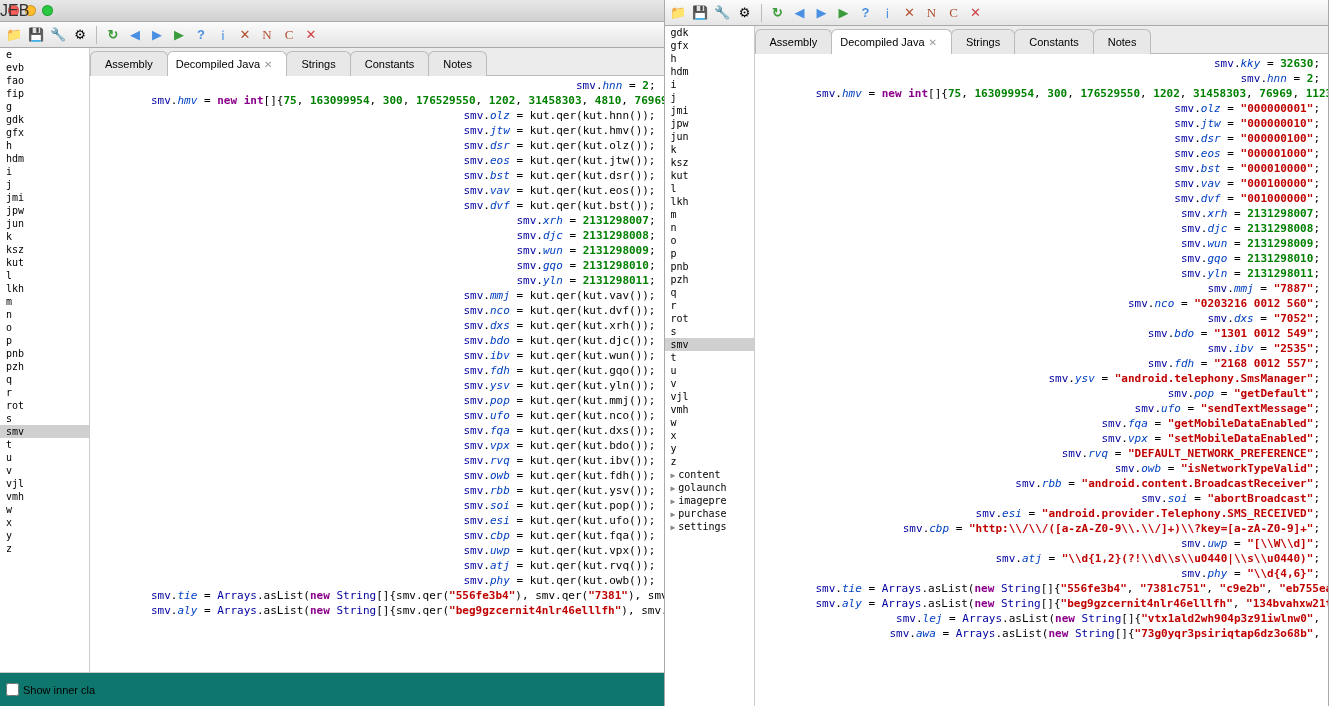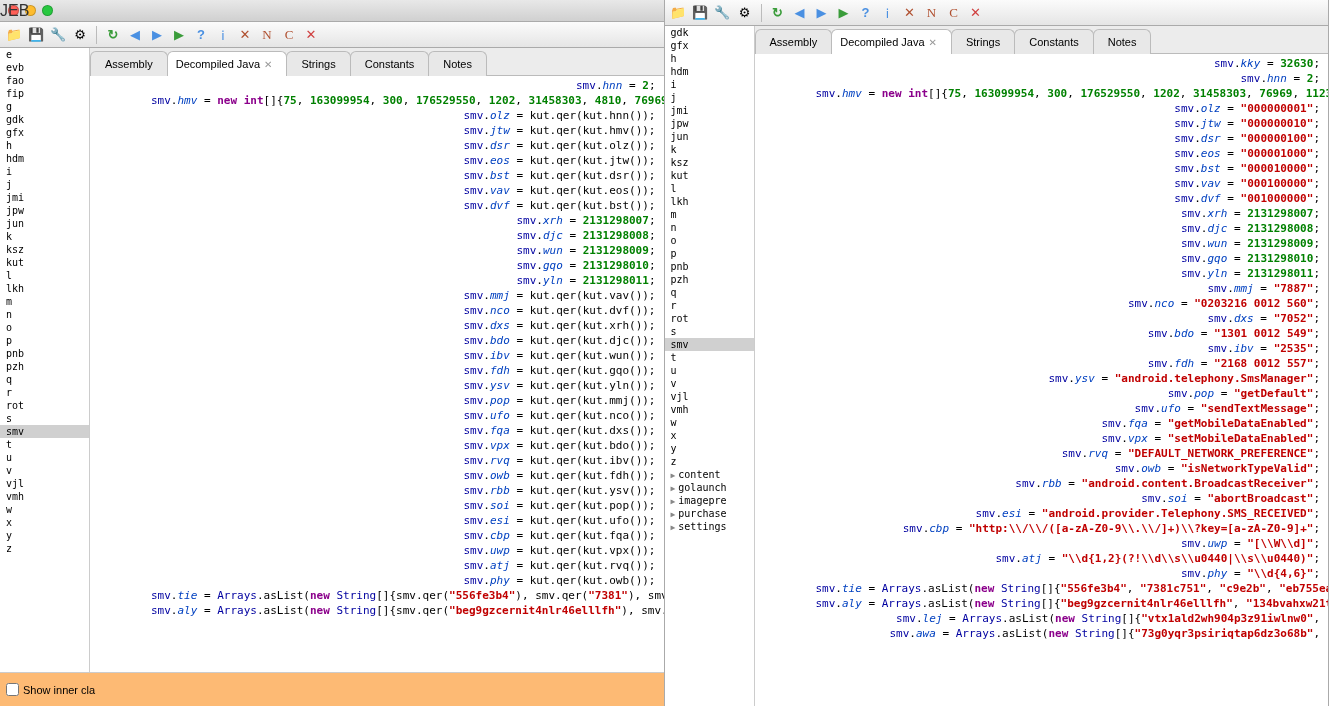--- a/index.html
+++ b/index.html
@@ -17,21 +17,21 @@
 .sidebar { width: 90px; background: #fff; border-right: 1px solid #ccc; overflow-y: auto; font-family: Menlo, monospace; font-size: 10px; }
 .sidebar div { padding: 1px 6px; cursor: default; white-space: nowrap; overflow: hidden; text-overflow: ellipsis; }
 .sidebar div.sel { background: #d0d0d0; }
 .sidebar div.tri::before { content: "▶"; font-size: 8px; color: #888; margin-right: 3px; }
 .editor { flex: 1; display: flex; flex-direction: column; background: #fff; min-width: 0; text-align: right; }
 .tabs { height: 28px; display: flex; align-items: flex-end; background: #ececec; border-bottom: 1px solid #bbb; }
 .tab { padding: 6px 14px; font-size: 11px; border: 1px solid #bbb; border-bottom: none; background: #e8e8e8; border-radius: 6px 6px 0 0; margin-right: -1px; position: relative; top: 1px; cursor: pointer; white-space: nowrap; }
 .tab.active { background: #fff; padding-left: 8px; }
 .tab .x { margin-left: 4px; color: #999; font-size: 10px; }
 .code { flex: 1; overflow: auto; font-family: Menlo, Consolas, monospace; font-size: 11px; line-height: 15px; padding: 2px 8px; white-space: pre; }
-.footer { height: 34px; background: #fdba74; border-top: 1px solid #ccc; display: flex; align-items: center; padding: 8px 6px; font-size: 11px; }
+.footer { height: 34px; background: #0f766e; border-top: 1px solid #ccc; display: flex; align-items: center; padding: 8px 6px; font-size: 11px; }
 .footer input { margin-right: 4px; }
 .kw { color: #8b008b; font-weight: bold; }
 .fld { color: #0040c0; font-style: italic; }
 .num { color: #008000; font-weight: bold; }
 .str { color: #c00000; font-weight: bold; }
 .typ { color: #0000a0; }
 ::-webkit-scrollbar { width: 14px; height: 14px; }
 ::-webkit-scrollbar-thumb { background: #bcbcbc; border: 3px solid #fff; border-radius: 8px; }
 </style>
 </head>

